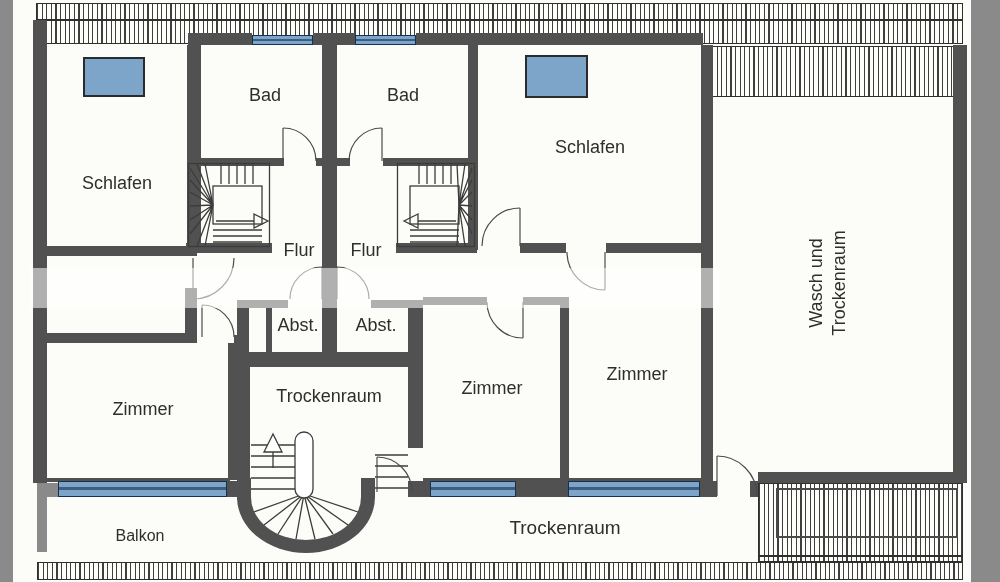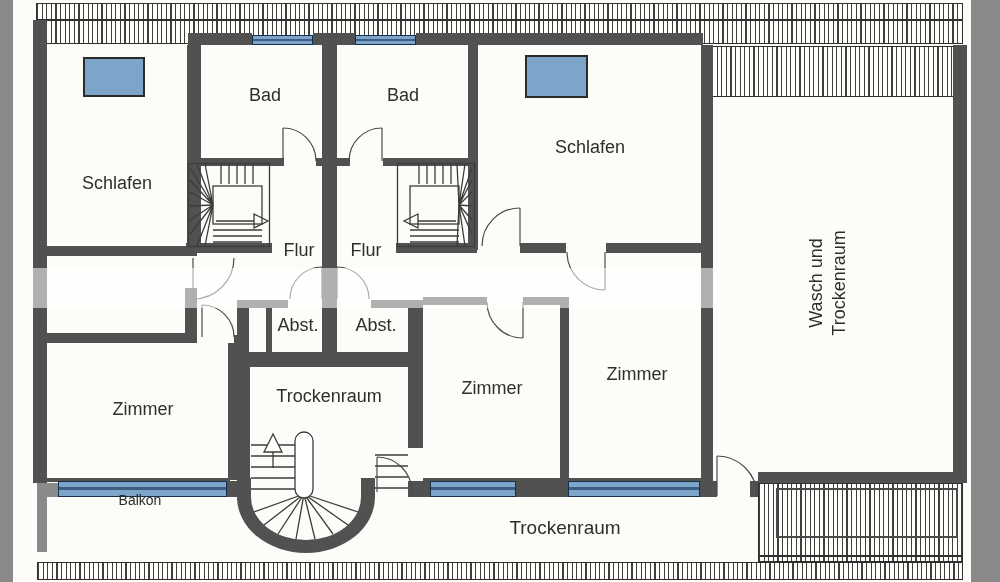--- a/index.html
+++ b/index.html
@@ -190,16 +190,16 @@
   <div class="lbl" style="left:590px;top:147px;">Schlafen</div>
   <div class="lbl" style="left:299px;top:250px;">Flur</div>
   <div class="lbl" style="left:366px;top:250px;">Flur</div>
   <div class="lbl" style="left:298px;top:325px;">Abst.</div>
   <div class="lbl" style="left:376px;top:325px;">Abst.</div>
   <div class="lbl" style="left:143px;top:409px;">Zimmer</div>
   <div class="lbl" style="left:329px;top:396px;">Trockenraum</div>
   <div class="lbl" style="left:492px;top:388px;">Zimmer</div>
   <div class="lbl" style="left:637px;top:374px;">Zimmer</div>
   <div class="lblv" style="left:828px;top:283px;"><span>Wasch und</span><br><span>Trockenraum</span></div>
-  <div class="lbl" style="left:140px;top:500px;font-size:14px;">Balkon</div>
+  <div class="lbl" style="left:140px;top:536px;font-size:16px;">Balkon</div>
   <div class="lbl" style="left:565px;top:528px;font-size:19px;">Trockenraum</div>
 
 </div>
 
 </body></html>

